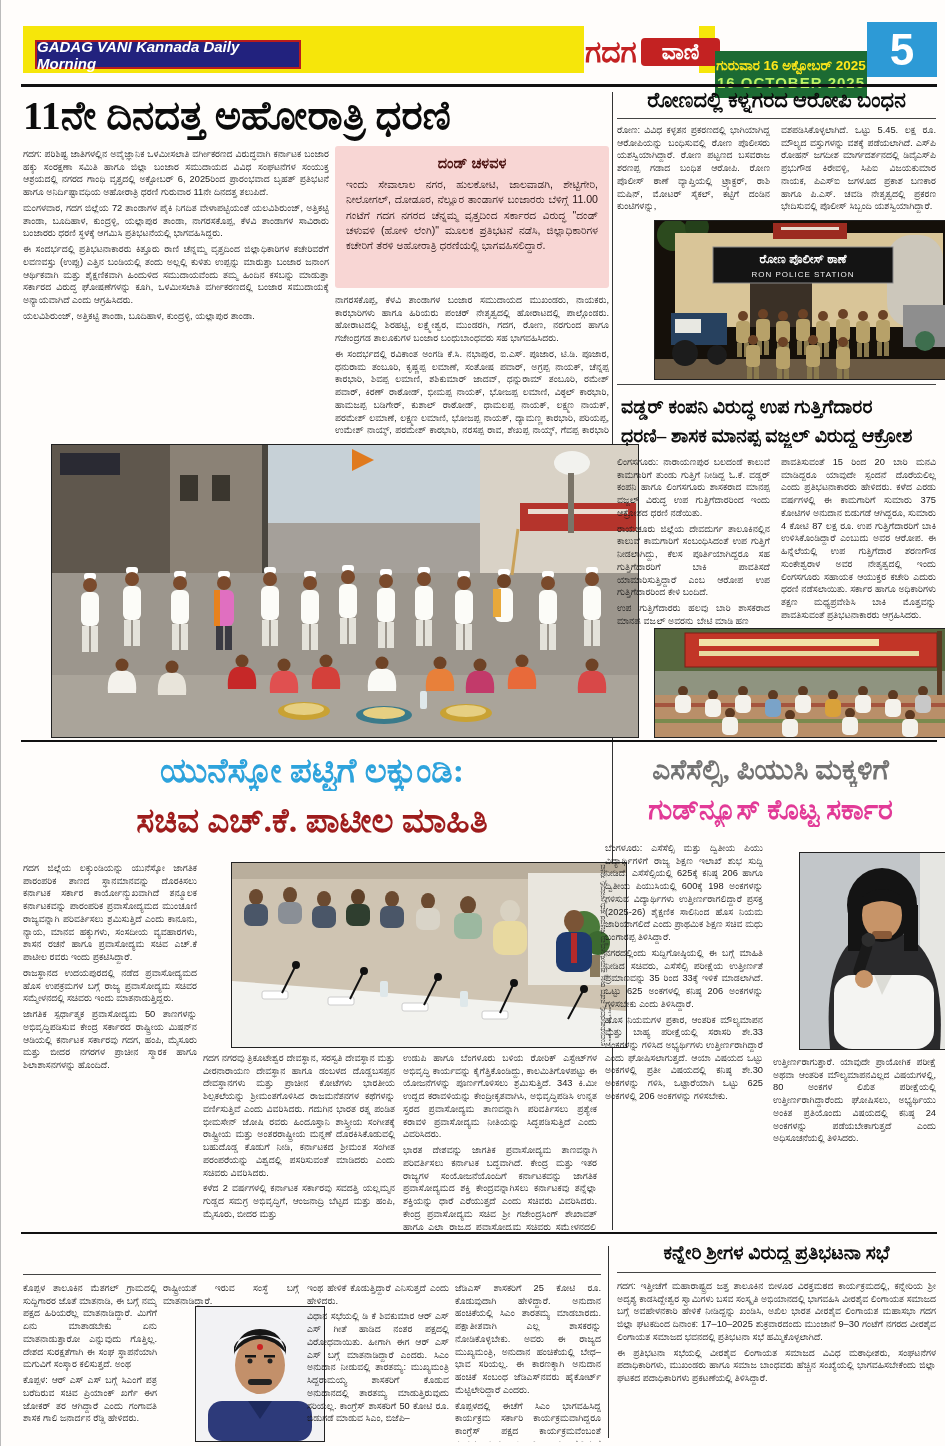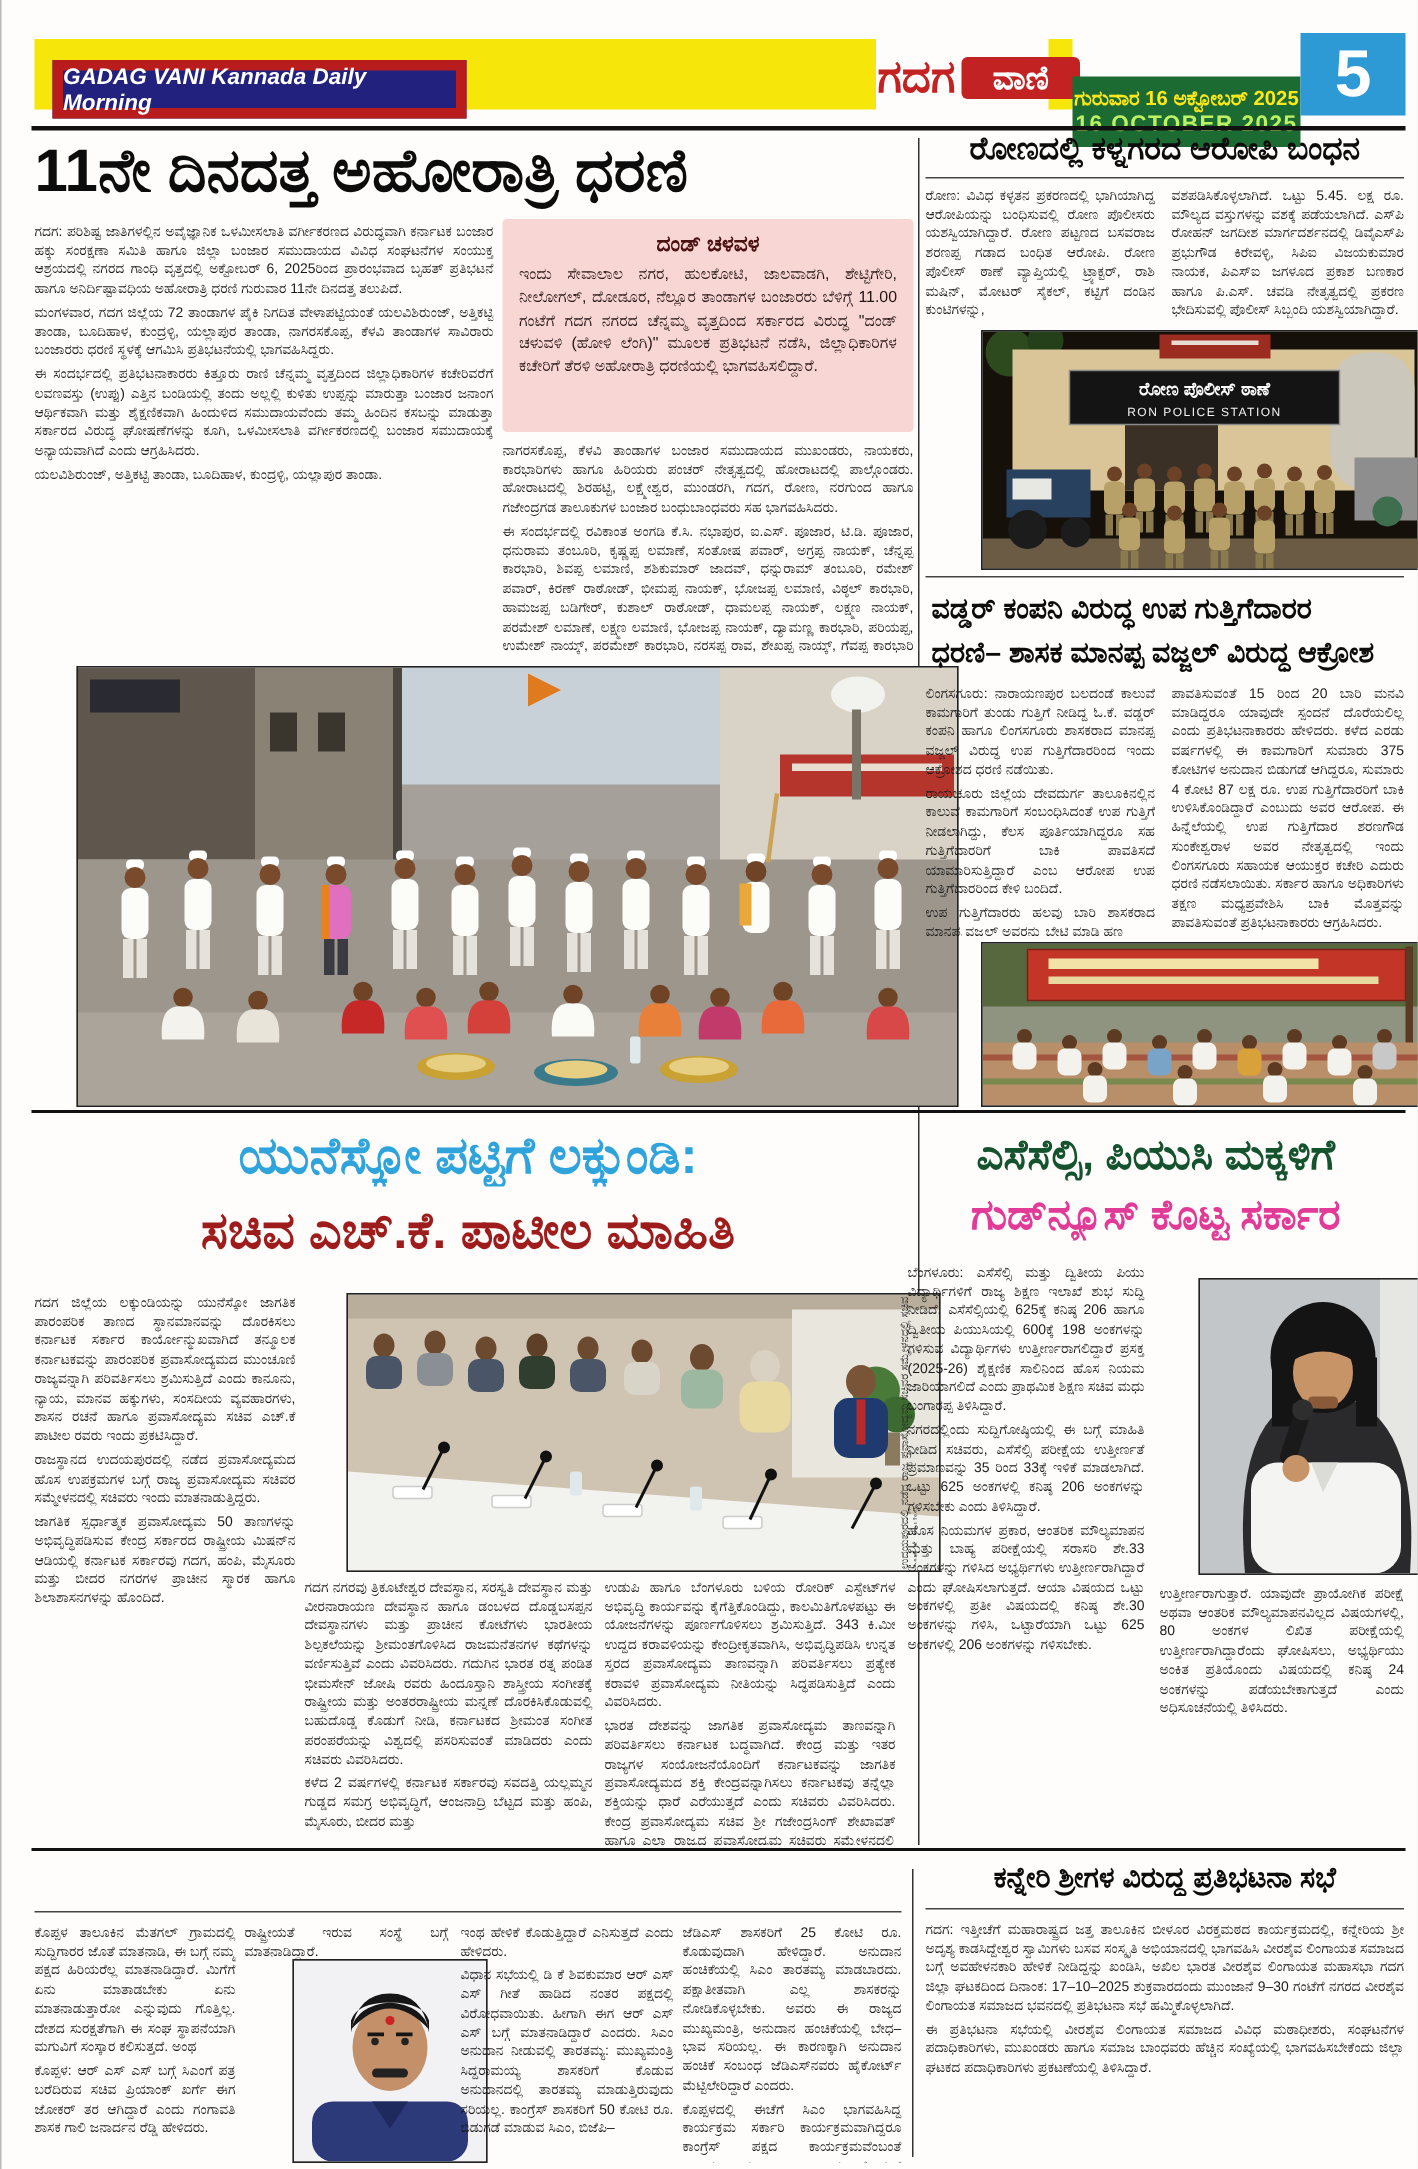--- a/index.html
+++ b/index.html
@@ -3,28 +3,28 @@
 <meta charset="utf-8">
 <style>
   html,body{margin:0;padding:0;background:#e9e9e9;}
   .page{position:relative;width:945px;height:1446px;background:#fffdfb;margin:0 auto;
         font-family:"Liberation Sans","DejaVu Sans",sans-serif;overflow:hidden;
         border-left:1px solid #bbb;border-right:2px solid #555;}
   .abs{position:absolute;}
   .rule{background:#111;}
   .bodytext{font-size:9.3px;line-height:1.37;text-align:justify;color:#191919;overflow:hidden;}
   .bodytext p{margin:0 0 3px 0;}
-  .hl{font-weight:bold;color:#0c0c0c;white-space:nowrap;overflow:hidden;}
+  .hl{font-weight:bold;color:#0c0c0c;white-space:nowrap;overflow:hidden;font-family:Liberation Serif, serif;}
   .center{text-align:center;}
   .photo{border:1px solid #222;background:#888;overflow:hidden;margin-left:28px;}
   .photo svg{display:block;}
   .vcap{writing-mode:vertical-rl;transform:rotate(180deg);font-size:7.5px;color:#2a2a2a;
         overflow:hidden;line-height:1.1;}
   .mast-yellow{background:#f6e60a;}
-  .mast-title{background:#22227e;border:7px solid #b91c1c;color:#fff;font-weight:bold;
+  .mast-title{background:#22227e;border:2px solid #b91c1c;color:#fff;font-weight:bold;
               font-style:italic;font-size:15px;display:flex;align-items:center;justify-content:center;}
   .mast-green{background:#1c6b33;color:#fff;display:flex;flex-direction:column;
               align-items:center;justify-content:center;margin-top:25px;}
   .mast-green .kn{color:#ffe81a;font-weight:bold;font-size:13.5px;}
   .mast-green .en{color:#bef264;font-weight:bold;font-size:15px;letter-spacing:1px;}
   .mast-page{background:#2d9ad6;color:#fff;font-weight:bold;font-size:44px;
              display:flex;align-items:center;justify-content:center;}
   .logo-kn1{color:#c32222;font-weight:bold;font-size:30px;}
   .logo-box{background:#c32222;color:#fff;font-weight:bold;font-size:22px;
             padding:1px 21px;border-radius:4px;}
@@ -375,21 +375,21 @@
 
   <div class="abs bodytext" style="left:202px;top:1052px;width:192px;height:178px;">
     <p>ಗದಗ ನಗರವು ತ್ರಿಕೂಟೇಶ್ವರ ದೇವಸ್ಥಾನ, ಸರಸ್ವತಿ ದೇವಸ್ಥಾನ ಮತ್ತು ವೀರನಾರಾಯಣ ದೇವಸ್ಥಾನ ಹಾಗೂ ಡಂಬಳದ ದೊಡ್ಡಬಸಪ್ಪನ ದೇವಸ್ಥಾನಗಳು ಮತ್ತು ಪ್ರಾಚೀನ ಕೋಟೆಗಳು ಭಾರತೀಯ ಶಿಲ್ಪಕಲೆಯನ್ನು ಶ್ರೀಮಂತಗೊಳಿಸಿದ ರಾಜಮನೆತನಗಳ ಕಥೆಗಳನ್ನು ವರ್ಣಿಸುತ್ತಿವೆ ಎಂದು ವಿವರಿಸಿದರು. ಗದುಗಿನ ಭಾರತ ರತ್ನ ಪಂಡಿತ ಭೀಮಸೇನ್ ಜೋಷಿ ರವರು ಹಿಂದೂಸ್ತಾನಿ ಶಾಸ್ತ್ರೀಯ ಸಂಗೀತಕ್ಕೆ ರಾಷ್ಟ್ರೀಯ ಮತ್ತು ಅಂತರರಾಷ್ಟ್ರೀಯ ಮನ್ನಣೆ ದೊರಕಿಸಿಕೊಡುವಲ್ಲಿ ಬಹುದೊಡ್ಡ ಕೊಡುಗೆ ನೀಡಿ, ಕರ್ನಾಟಕದ ಶ್ರೀಮಂತ ಸಂಗೀತ ಪರಂಪರೆಯನ್ನು ವಿಶ್ವದಲ್ಲಿ ಪಸರಿಸುವಂತೆ ಮಾಡಿದರು ಎಂದು ಸಚಿವರು ವಿವರಿಸಿದರು.</p>
     <p>ಕಳೆದ 2 ವರ್ಷಗಳಲ್ಲಿ ಕರ್ನಾಟಕ ಸರ್ಕಾರವು ಸವದತ್ತಿ ಯಲ್ಲಮ್ಮನ ಗುಡ್ಡದ ಸಮಗ್ರ ಅಭಿವೃದ್ಧಿಗೆ, ಆಂಜನಾದ್ರಿ ಬೆಟ್ಟದ ಮತ್ತು ಹಂಪಿ, ಮೈಸೂರು, ಬೀದರ ಮತ್ತು</p>
   </div>
   <div class="abs bodytext" style="left:402px;top:1052px;width:194px;height:178px;">
     <p>ಉಡುಪಿ ಹಾಗೂ ಬೆಂಗಳೂರು ಬಳಿಯ ರೋರಿಕ್ ಎಸ್ಟೇಟ್‌ಗಳ ಅಭಿವೃದ್ಧಿ ಕಾರ್ಯವನ್ನು ಕೈಗೆತ್ತಿಕೊಂಡಿದ್ದು, ಕಾಲಮಿತಿಗೊಳಪಟ್ಟು ಈ ಯೋಜನೆಗಳನ್ನು ಪೂರ್ಣಗೊಳಿಸಲು ಶ್ರಮಿಸುತ್ತಿದೆ. 343 ಕಿ.ಮೀ ಉದ್ದದ ಕರಾವಳಿಯನ್ನು ಕೇಂದ್ರೀಕೃತವಾಗಿಸಿ, ಅಭಿವೃದ್ಧಿಪಡಿಸಿ ಉನ್ನತ ಸ್ತರದ ಪ್ರವಾಸೋದ್ಯಮ ತಾಣವನ್ನಾಗಿ ಪರಿವರ್ತಿಸಲು ಪ್ರತ್ಯೇಕ ಕರಾವಳಿ ಪ್ರವಾಸೋದ್ಯಮ ನೀತಿಯನ್ನು ಸಿದ್ಧಪಡಿಸುತ್ತಿದೆ ಎಂದು ವಿವರಿಸಿದರು.</p>
     <p>ಭಾರತ ದೇಶವನ್ನು ಜಾಗತಿಕ ಪ್ರವಾಸೋದ್ಯಮ ತಾಣವನ್ನಾಗಿ ಪರಿವರ್ತಿಸಲು ಕರ್ನಾಟಕ ಬದ್ಧವಾಗಿದೆ. ಕೇಂದ್ರ ಮತ್ತು ಇತರ ರಾಜ್ಯಗಳ ಸಂಯೋಜನೆಯೊಂದಿಗೆ ಕರ್ನಾಟಕವನ್ನು ಜಾಗತಿಕ ಪ್ರವಾಸೋದ್ಯಮದ ಶಕ್ತಿ ಕೇಂದ್ರವನ್ನಾಗಿಸಲು ಕರ್ನಾಟಕವು ತನ್ನೆಲ್ಲಾ ಶಕ್ತಿಯನ್ನು ಧಾರೆ ಎರೆಯುತ್ತದೆ ಎಂದು ಸಚಿವರು ವಿವರಿಸಿದರು. ಕೇಂದ್ರ ಪ್ರವಾಸೋದ್ಯಮ ಸಚಿವ ಶ್ರೀ ಗಜೇಂದ್ರಸಿಂಗ್ ಶೇಖಾವತ್ ಹಾಗೂ ಎಲ್ಲಾ ರಾಜ್ಯದ ಪ್ರವಾಸೋದ್ಯಮ ಸಚಿವರು ಸಮ್ಮೇಳನದಲ್ಲಿ ಭಾಗವಹಿಸಿದ್ದರು</p>
   </div>
 
-  <div class="abs hl center" style="left:604px;top:754px;width:331px;font-size:28px;color:#14532d;">ಎಸೆಸೆಲ್ಸಿ, ಪಿಯುಸಿ ಮಕ್ಕಳಿಗೆ</div>
+  <div class="abs hl center" style="left:604px;top:754px;width:331px;font-size:28px;color:#737373;">ಎಸೆಸೆಲ್ಸಿ, ಪಿಯುಸಿ ಮಕ್ಕಳಿಗೆ</div>
   <div class="abs hl center" style="left:604px;top:794px;width:331px;font-size:28px;color:#e23a97;">ಗುಡ್‌ನ್ಯೂಸ್ ಕೊಟ್ಟ ಸರ್ಕಾರ</div>
 
   <div class="abs bodytext" style="left:604px;top:842px;width:158px;height:390px;">
     <p>ಬೆಂಗಳೂರು: ಎಸೆಸೆಲ್ಸಿ ಮತ್ತು ದ್ವಿತೀಯ ಪಿಯು ವಿದ್ಯಾರ್ಥಿಗಳಿಗೆ ರಾಜ್ಯ ಶಿಕ್ಷಣ ಇಲಾಖೆ ಶುಭ ಸುದ್ದಿ ನೀಡಿದೆ. ಎಸೆಸೆಲ್ಸಿಯಲ್ಲಿ 625ಕ್ಕೆ ಕನಿಷ್ಠ 206 ಹಾಗೂ ದ್ವಿತೀಯ ಪಿಯುಸಿಯಲ್ಲಿ 600ಕ್ಕೆ 198 ಅಂಕಗಳನ್ನು ಗಳಿಸುವ ವಿದ್ಯಾರ್ಥಿಗಳು ಉತ್ತೀರ್ಣರಾಗಲಿದ್ದಾರೆ ಪ್ರಸಕ್ತ (2025-26) ಶೈಕ್ಷಣಿಕ ಸಾಲಿನಿಂದ ಹೊಸ ನಿಯಮ ಜಾರಿಯಾಗಲಿದೆ ಎಂದು ಪ್ರಾಥಮಿಕ ಶಿಕ್ಷಣ ಸಚಿವ ಮಧು ಬಂಗಾರಪ್ಪ ತಿಳಿಸಿದ್ದಾರೆ.</p>
     <p>ನಗರದಲ್ಲಿಂದು ಸುದ್ದಿಗೋಷ್ಠಿಯಲ್ಲಿ ಈ ಬಗ್ಗೆ ಮಾಹಿತಿ ನೀಡಿದ ಸಚಿವರು, ಎಸೆಸೆಲ್ಸಿ ಪರೀಕ್ಷೆಯ ಉತ್ತೀರ್ಣತೆ ಪ್ರಮಾಣವನ್ನು 35 ರಿಂದ 33ಕ್ಕೆ ಇಳಿಕೆ ಮಾಡಲಾಗಿದೆ. ಒಟ್ಟು 625 ಅಂಕಗಳಲ್ಲಿ ಕನಿಷ್ಠ 206 ಅಂಕಗಳನ್ನು ಗಳಿಸಬೇಕು ಎಂದು ತಿಳಿಸಿದ್ದಾರೆ.</p>
     <p>ಹೊಸ ನಿಯಮಗಳ ಪ್ರಕಾರ, ಆಂತರಿಕ ಮೌಲ್ಯಮಾಪನ ಮತ್ತು ಬಾಹ್ಯ ಪರೀಕ್ಷೆಯಲ್ಲಿ ಸರಾಸರಿ ಶೇ.33 ಅಂಕಗಳನ್ನು ಗಳಿಸಿದ ಅಭ್ಯರ್ಥಿಗಳು ಉತ್ತೀರ್ಣರಾಗಿದ್ದಾರೆ ಎಂದು ಘೋಷಿಸಲಾಗುತ್ತದೆ. ಆಯಾ ವಿಷಯದ ಒಟ್ಟು ಅಂಕಗಳಲ್ಲಿ ಪ್ರತೀ ವಿಷಯದಲ್ಲಿ ಕನಿಷ್ಠ ಶೇ.30 ಅಂಕಗಳನ್ನು ಗಳಿಸಿ, ಒಟ್ಟಾರೆಯಾಗಿ ಒಟ್ಟು 625 ಅಂಕಗಳಲ್ಲಿ 206 ಅಂಕಗಳನ್ನು ಗಳಿಸಬೇಕು.</p>
   </div>
 
   <div class="abs photo" style="left:770px;top:852px;width:165px;height:196px;">
     <svg width="165" height="196" viewBox="0 0 165 196">

